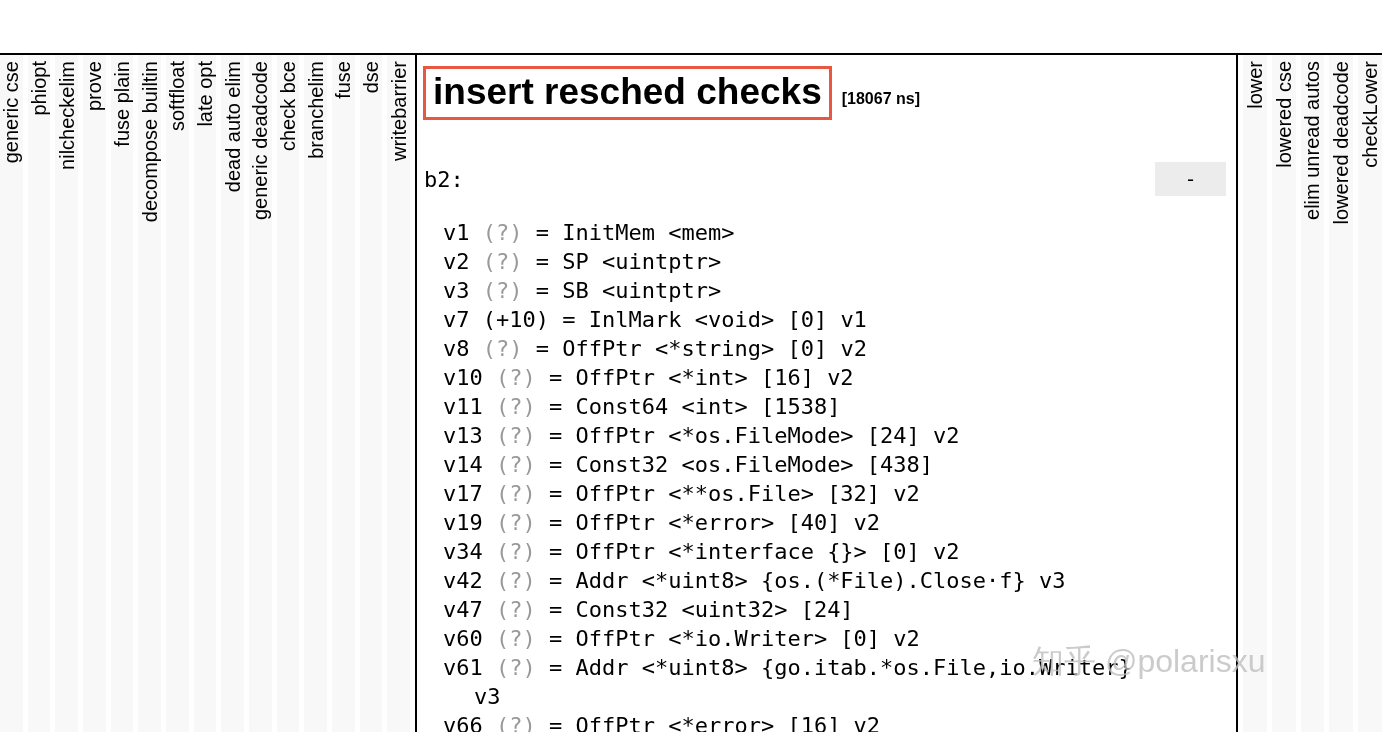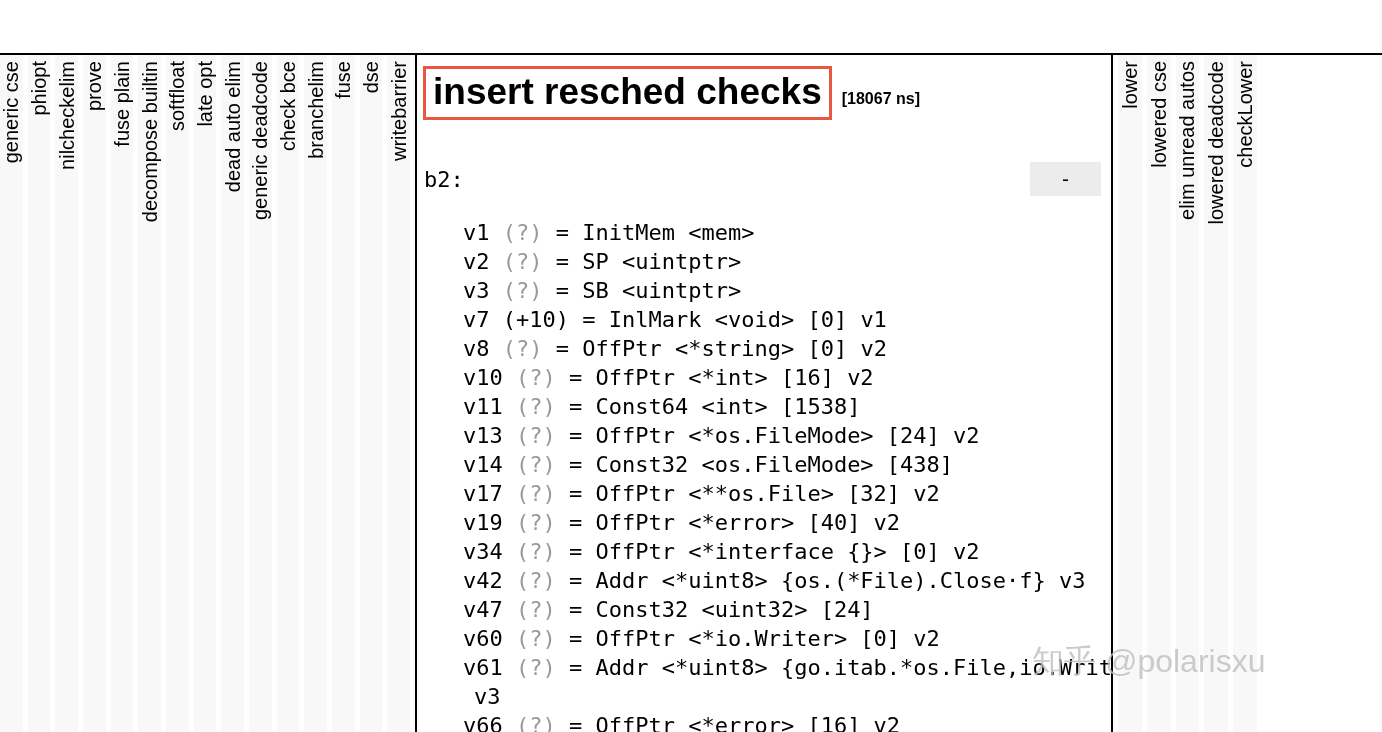--- a/index.html
+++ b/index.html
@@ -42,21 +42,21 @@
     writing-mode: vertical-lr;
     transform: rotate(180deg);
     font-family: "Liberation Sans", sans-serif;
     font-size: 20px;
     line-height: 1;
     color: #000;
     white-space: nowrap;
   }
   
   .main-panel {
-    width: 698px;
+    width: 823px;
     box-sizing: border-box;
     border-left: 2px solid #000;
     border-right: 2px solid #000;
     background: #fff;
     overflow: hidden;
     padding-top: 11px;
   }
   .title-row {
     display: flex;
     align-items: baseline;
@@ -102,21 +102,21 @@
     user-select: none;
   }
   .code {
     margin-top: 22px;
     font-family: "DejaVu Sans Mono", monospace;
     font-size: 22px;
     line-height: 29px;
     color: #000;
     white-space: pre;
   }
-  .code-line { padding-left: 46px; }
+  .code-line { padding-left: 26px; }
   .code-line.cont { padding-left: 57px; }
   .dim  { color: #999999; }
   .bold { font-weight: 400; }
   
   .watermark {
     position: absolute;
     left: 1032px;
     top: 640px;
     font-family: "Liberation Sans", sans-serif;
     font-size: 32px;

